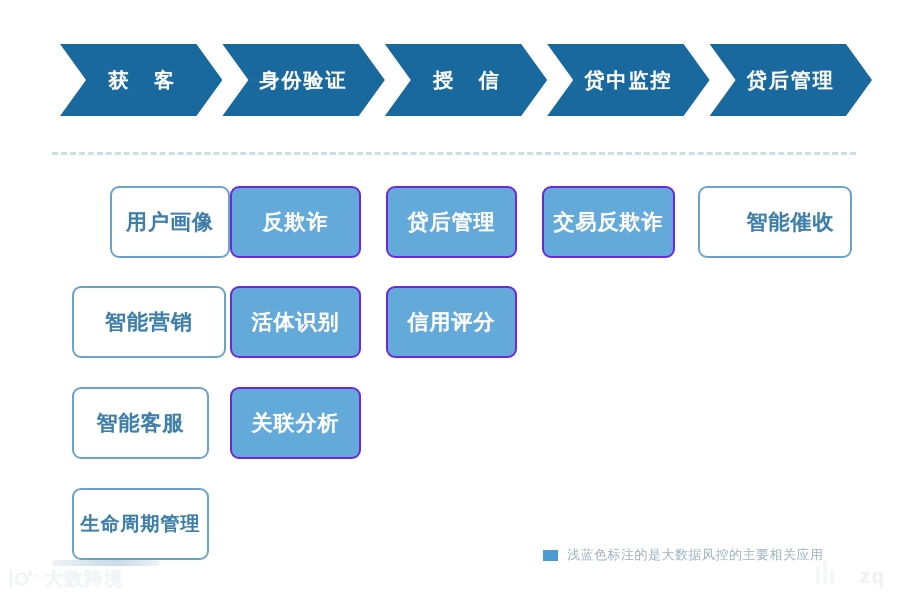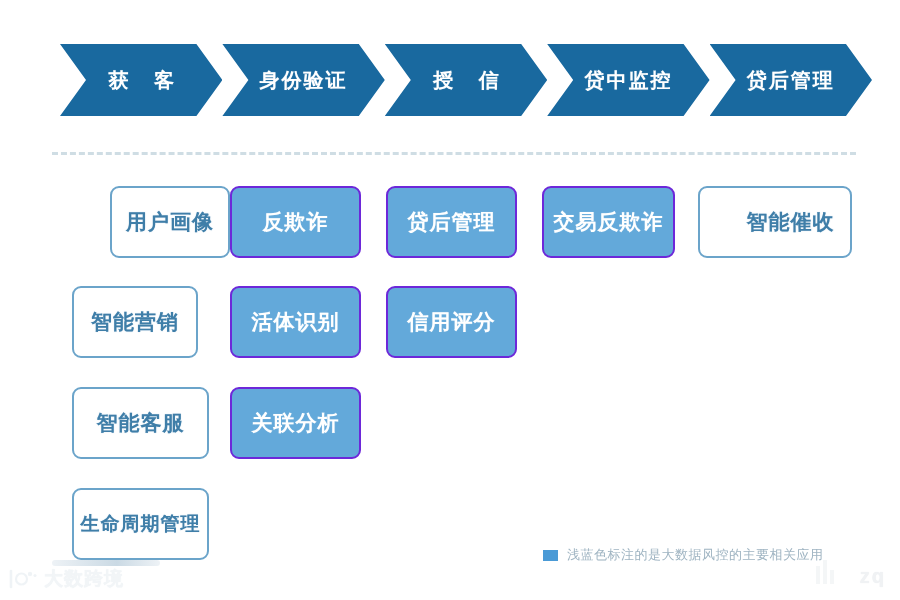--- a/index.html
+++ b/index.html
@@ -190,21 +190,21 @@
         <span class="chev-label">贷后管理</span>
       </div>
     </div>
 
   <div id="divider"></div>
 
   <div id="cards-layer">
       <div class="card outline" style="left: 72px; top: 186px; width: 120px; margin-left: 38px;">
         <span class="card-label">用户画像</span>
       </div>
-      <div class="card outline" style="left: 72px; top: 286px; width: 126px;">
+      <div class="card outline" style="left: 72px; top: 286px; width: 154px;">
         <span class="card-label">智能营销</span>
       </div>
       <div class="card outline" style="left: 72px; top: 387px; width: 137px;">
         <span class="card-label">智能客服</span>
       </div>
       <div class="card outline" style="left: 72px; top: 488px; width: 137px;">
         <span class="card-label" style="font-size: 19px;">生命周期管理</span>
       </div>
       <div class="card filled" style="left: 230px; top: 186px; width: 131px;">
         <span class="card-label">反欺诈</span>

